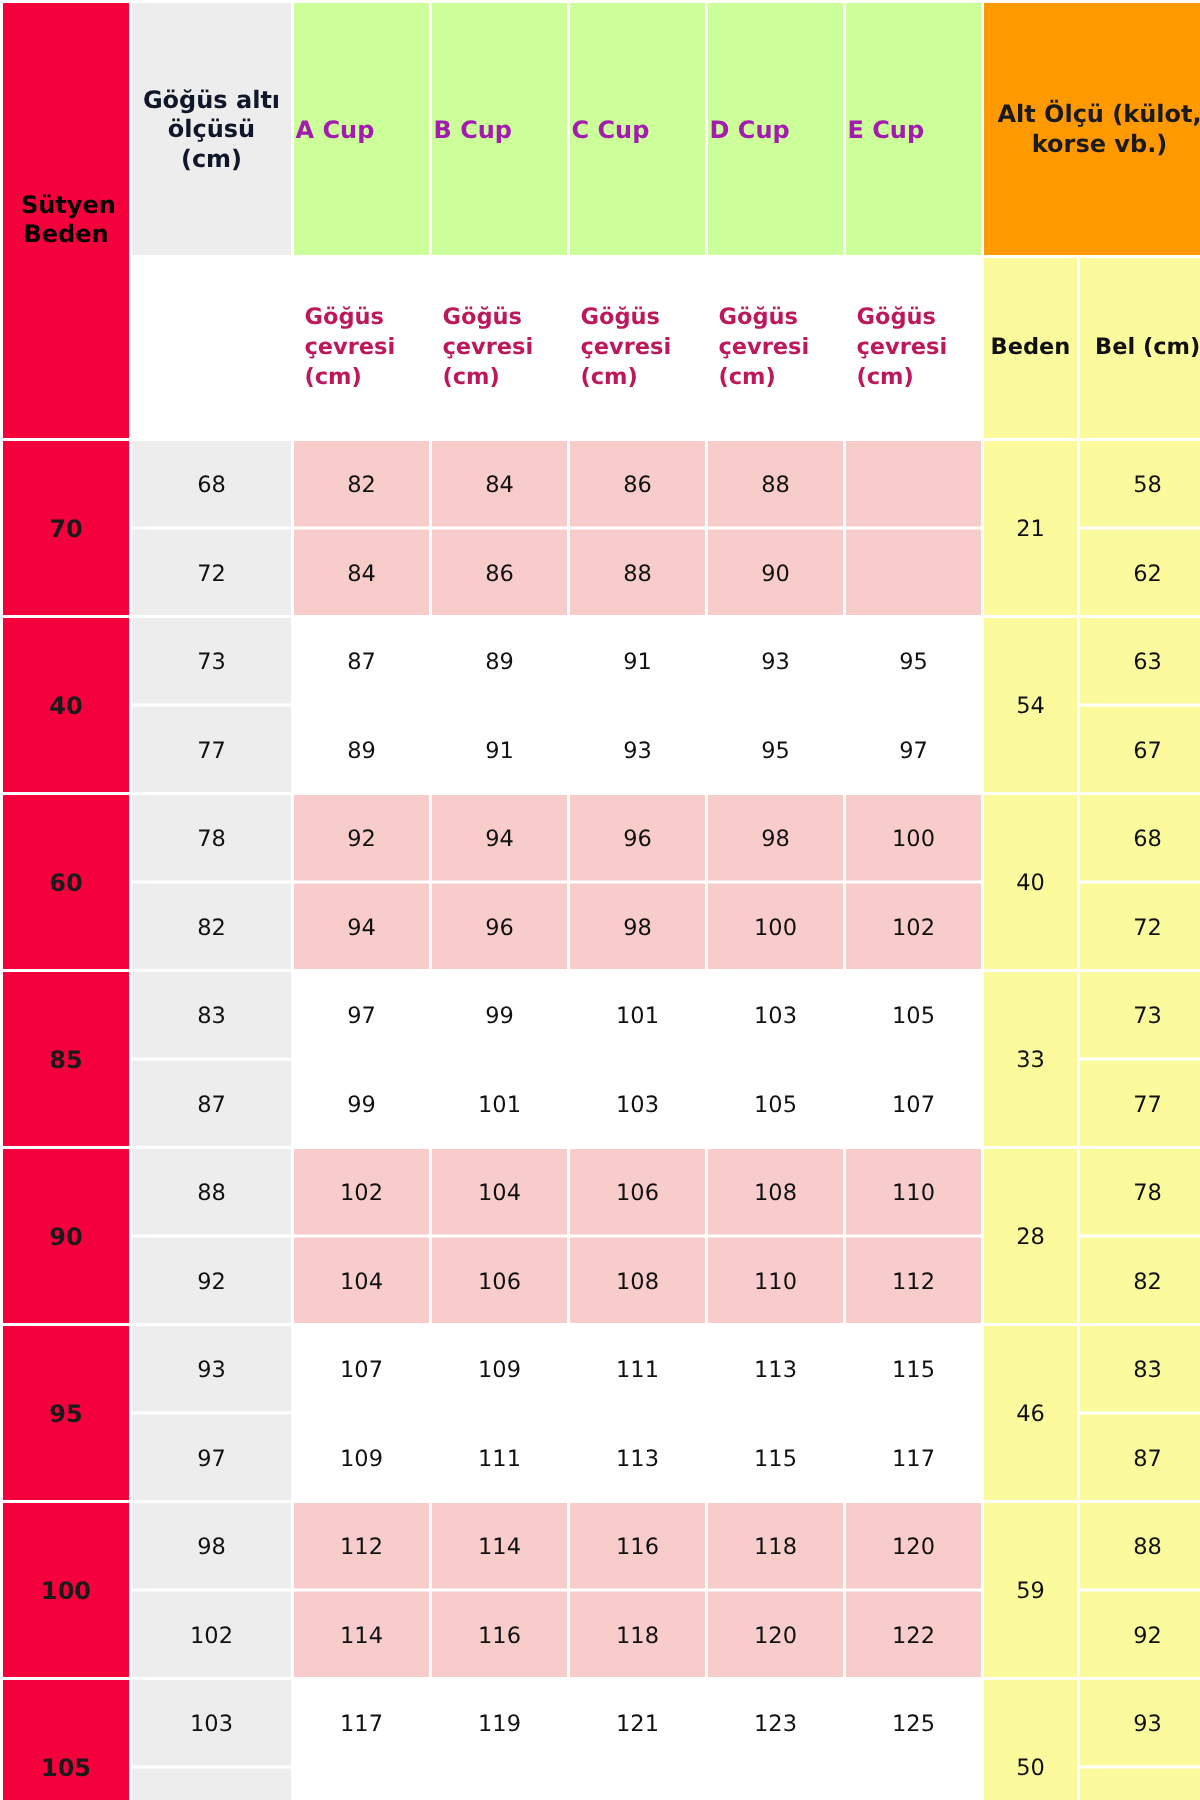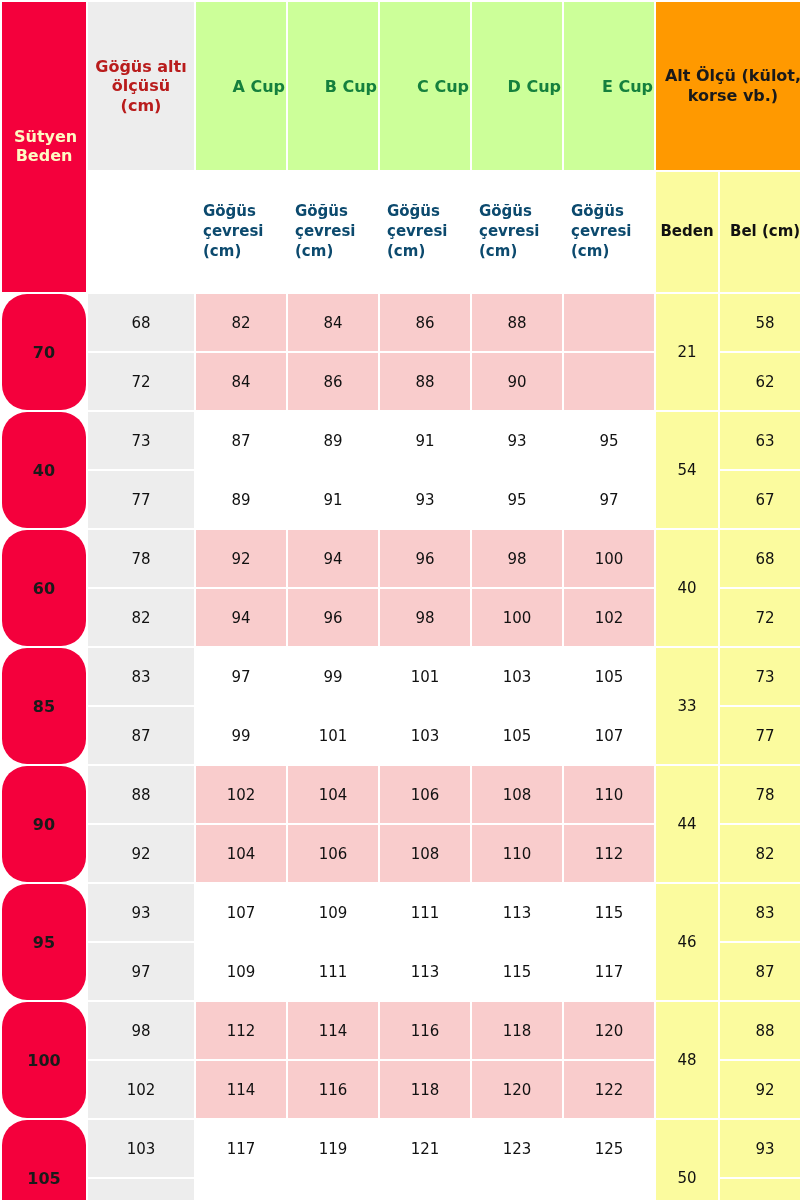--- a/index.html
+++ b/index.html
@@ -23,47 +23,47 @@
   table.size-table {
     width: 800px;
     border-collapse: separate;
     border-spacing: 2px;
     table-layout: fixed;
   }
 
   
   th.h-braSize {
     background: #f4003c;
-    color: #fef9c3;
+    color: #000000;
     font-size: 16px;
     font-weight: bold;
     line-height: 1.18;
     height: 166px;
     vertical-align: middle;
     text-align: center;
     padding: 0 12px;
   }
   th.h-underbust {
     background: #ededed;
-    color: #b91c1c;
+    color: #0f172a;
     font-size: 16px;
     font-weight: bold;
     line-height: 1.2;
     height: 166px;
     vertical-align: middle;
     text-align: center;
     padding: 0 2px;
   }
   th.h-cup {
     background: #ccff99;
-    color: #15803d;
-    font-size: 16px;
-    font-weight: bold;
-    vertical-align: middle;
-    text-align: right;
+    color: #a21caf;
+    font-size: 16px;
+    font-weight: bold;
+    vertical-align: middle;
+    text-align: left;
     height: 166px;
   }
   th.h-bottom {
     background: #ff9900;
     color: #1a1a1a;
     font-size: 16px;
     font-weight: bold;
     line-height: 1.25;
     vertical-align: middle;
     text-align: center;
@@ -72,21 +72,21 @@
   }
 
   
   td.h2-blank-red,
   td.h2-blank-gray {
     background: #ffffff;
     height: 118px;
   }
   td.h2-cupsub {
     background: #ffffff;
-    color: #0c4a6e;
+    color: #be185d;
     font-size: 15px;
     font-weight: bold;
     line-height: 1.32;
     text-align: left;
     vertical-align: middle;
     padding-left: 7px;
     height: 118px;
   }
   td.h2-beden,
   td.h2-bel {
@@ -103,21 +103,20 @@
   td.h2-bel   { text-align: left; padding-left: 10px; }
 
   
   td.c-braSize {
     background: #f4003c;
     color: #1a1a1a;
     font-size: 16px;
     font-weight: bold;
     text-align: center;
     vertical-align: middle;
-    border-radius: 25px;
   }
   td.c-underbust {
     background: #ededed;
     color: #111111;
     font-size: 15px;
     text-align: center;
     vertical-align: middle;
     height: 55px;
   }
   td.c-cup {
@@ -265,21 +264,21 @@
           <td class="c-bel">77</td>
         </tr>
         <tr>
           <td class="c-braSize" rowspan="2">90</td>
           <td class="c-underbust">88</td>
           <td class="c-cup tint-pink">102</td>
           <td class="c-cup tint-pink">104</td>
           <td class="c-cup tint-pink">106</td>
           <td class="c-cup tint-pink">108</td>
           <td class="c-cup tint-pink">110</td>
-          <td class="c-beden" rowspan="2">44</td>
+          <td class="c-beden" rowspan="2">28</td>
           <td class="c-bel">78</td>
         </tr>
         <tr>
           <td class="c-underbust">92</td>
           <td class="c-cup tint-pink">104</td>
           <td class="c-cup tint-pink">106</td>
           <td class="c-cup tint-pink">108</td>
           <td class="c-cup tint-pink">110</td>
           <td class="c-cup tint-pink">112</td>
           <td class="c-bel">82</td>
@@ -305,21 +304,21 @@
           <td class="c-bel">87</td>
         </tr>
         <tr>
           <td class="c-braSize" rowspan="2">100</td>
           <td class="c-underbust">98</td>
           <td class="c-cup tint-pink">112</td>
           <td class="c-cup tint-pink">114</td>
           <td class="c-cup tint-pink">116</td>
           <td class="c-cup tint-pink">118</td>
           <td class="c-cup tint-pink">120</td>
-          <td class="c-beden" rowspan="2">48</td>
+          <td class="c-beden" rowspan="2">59</td>
           <td class="c-bel">88</td>
         </tr>
         <tr>
           <td class="c-underbust">102</td>
           <td class="c-cup tint-pink">114</td>
           <td class="c-cup tint-pink">116</td>
           <td class="c-cup tint-pink">118</td>
           <td class="c-cup tint-pink">120</td>
           <td class="c-cup tint-pink">122</td>
           <td class="c-bel">92</td>

